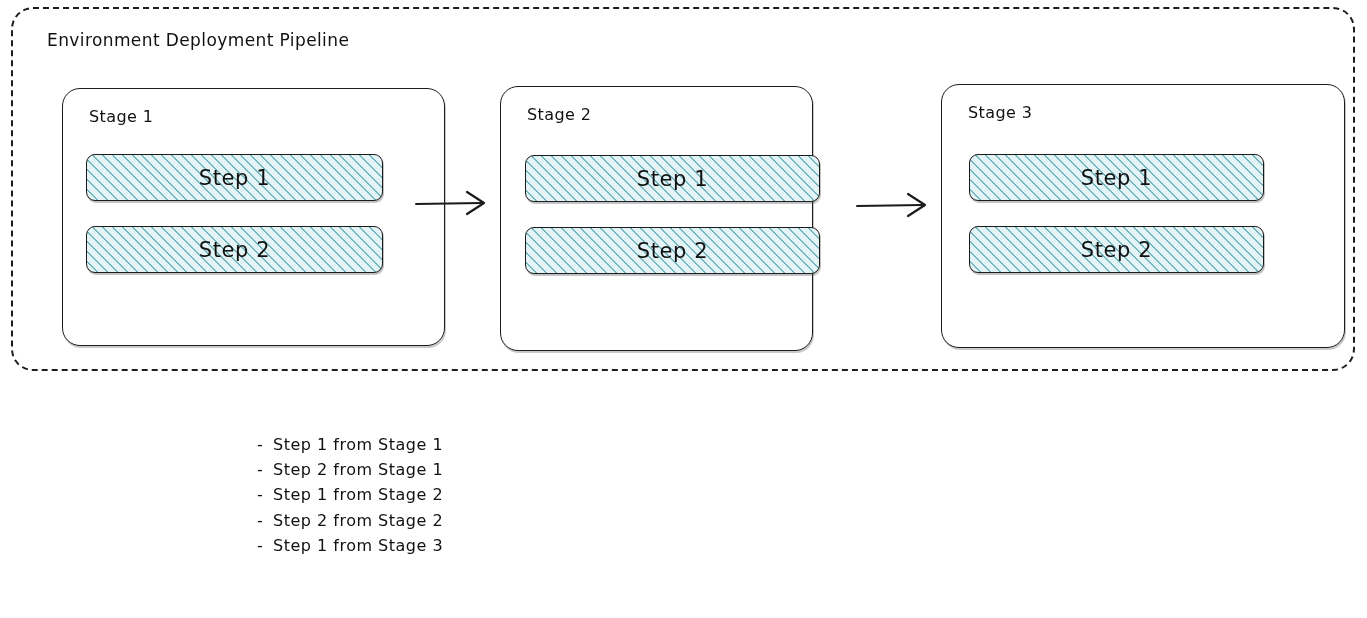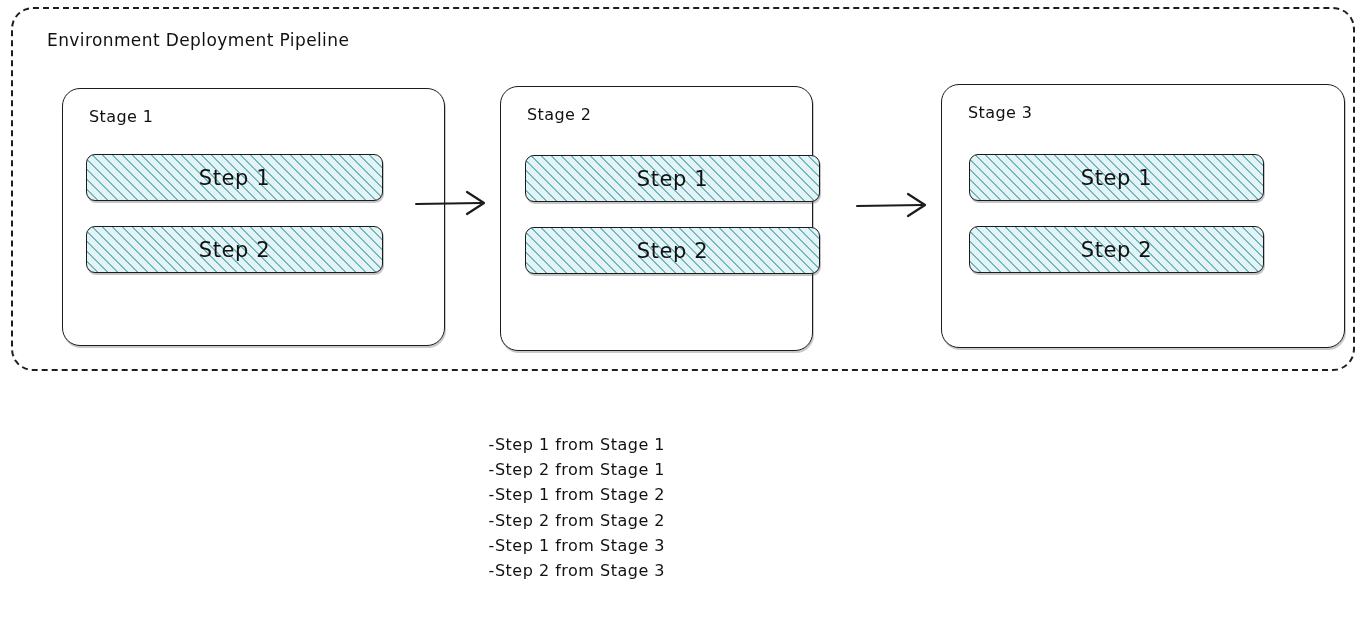--- a/index.html
+++ b/index.html
@@ -15,21 +15,20 @@
     color: #1b1b1b;
     overflow: hidden;
   }
 
   #canvas {
     position: absolute;
     left: 0;
     top: 0;
     width: 1367px;
     height: 618px;
-    text-align: right;
   }
 
   
   .pipeline-outer {
     position: absolute;
     left: 11px;
     top: 7px;
     width: 1344px;
     height: 364px;
     box-sizing: border-box;
@@ -193,17 +192,16 @@
     </div>
   </div>
 
   <div class="exec-block">
     <ul class="exec-list" id="exec-list">
         <li class="exec-item"><span class="dash">-</span><span>Step 1 from Stage 1</span></li>
         <li class="exec-item"><span class="dash">-</span><span>Step 2 from Stage 1</span></li>
         <li class="exec-item"><span class="dash">-</span><span>Step 1 from Stage 2</span></li>
         <li class="exec-item"><span class="dash">-</span><span>Step 2 from Stage 2</span></li>
         <li class="exec-item"><span class="dash">-</span><span>Step 1 from Stage 3</span></li>
-        <li class="exec-item"><span class="dash">-</span><span>Step 2 from Stage 3</span></li>
       </ul>
   </div>
 
 </div>
 
 </body></html>

